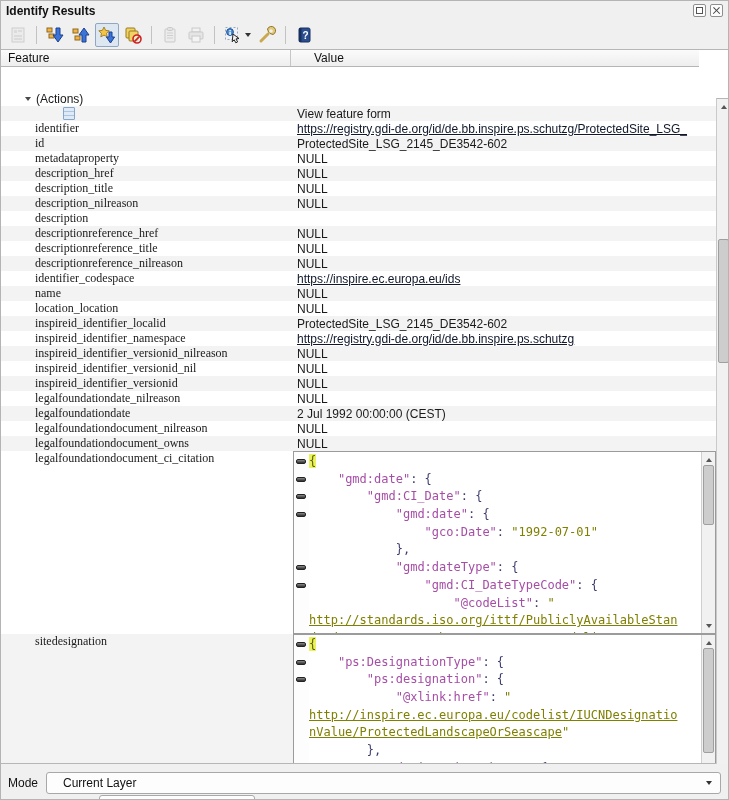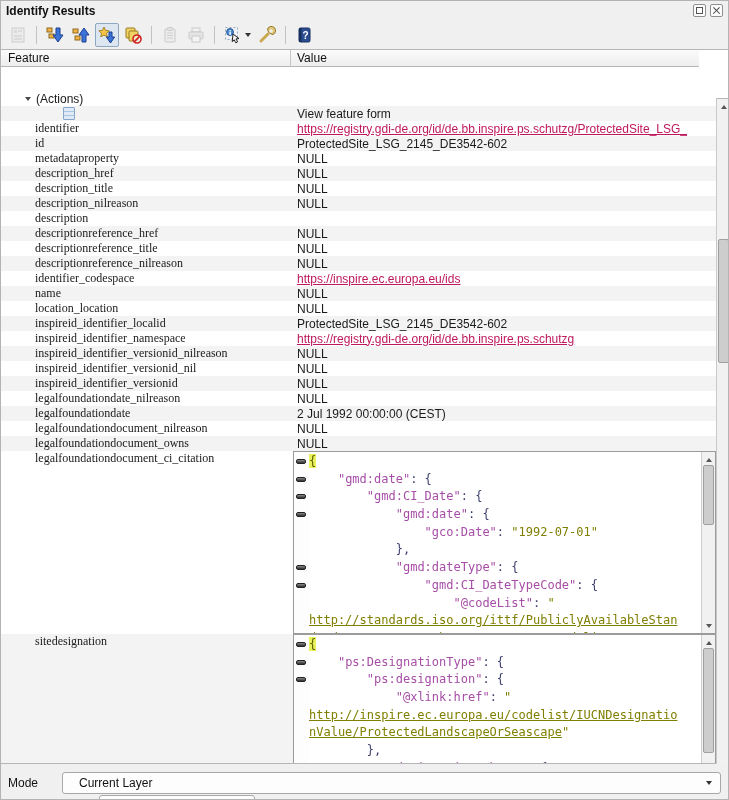--- a/index.html
+++ b/index.html
@@ -24,61 +24,61 @@
   .toolbar { position:absolute; top:19px; left:0; right:0; height:29px; display:flex; align-items:center; padding:0 5px; gap:2px; }
   .tool { width:24px; height:24px; display:flex; align-items:center; justify-content:center; border:1px solid transparent; border-radius:2px; }
   .tool.checked { background:#dde7f1; border-color:#8fa8c2; }
   .tool.disabled { opacity:.4; filter:grayscale(1); }
   .tool.menu { width:32px; }
   .dd-arrow { width:0; height:0; border-left:3.5px solid transparent; border-right:3.5px solid transparent; border-top:4px solid #333; margin-left:3px; }
   .tsep { width:1px; height:18px; background:#c2c2c2; margin:0 4px; }
   
   .tbl { position:absolute; top:48px; left:0; width:729px; height:715px; background:#fff; border-top:1px solid #b6b6b6; border-bottom:1px solid #b6b6b6; }
   .thead { position:absolute; top:0; left:0; right:31px; height:17px; display:flex; align-items:center;
-           background:linear-gradient(#fbfbfb,#eeeeee); border-bottom:1px solid #b6b6b6; }
+           background:linear-gradient(#fbfbfb,#eeeeee); border-bottom:1px solid #b6b6b6;gap:17px; }
   .th { font-size:12px; color:#111; }
   .th-feature { width:290px; padding-left:7px; border-right:1px solid #c6c6c6; height:100%; display:flex; align-items:center; }
   .th-value { flex:1; padding-left:6px; }
   .tbody { position:absolute; top:17px; left:0; right:14px; bottom:0; overflow:hidden; background:#fff;margin-top:24px; }
   .row { display:flex; height:15px; align-items:center; background:#fff; }
   .row.alt { background:#f3f3f3; }
   .row.tall { align-items:stretch; }
   .row.t1 { height:183px; }
   .row.t2 { height:155px; }
   .cf { width:290px; overflow:hidden; white-space:nowrap; flex-shrink:0; }
   .cf.attr { padding-left:34px;font-family:Liberation Serif, serif; }
   .cf.vcenter { display:flex; align-items:flex-start; }
   .cf.actions { padding-left:24px; display:flex; align-items:center; gap:5px; }
   .cf.formrow { padding-left:62px; display:flex; align-items:center; }
   .cv { flex:1; padding-left:6px; overflow:hidden; white-space:nowrap; }
   .cv.pad0 { padding-left:0; }
   .twisty { width:0; height:0; border-left:3.5px solid transparent; border-right:3.5px solid transparent; border-top:4.5px solid #4a4a4a; display:inline-block; }
   .form-icon { width:12px; height:13px; border:1px solid #85a7cc; background:repeating-linear-gradient(#dfeaf6 0 3px,#a9c6e2 3px 4px); border-radius:1px; }
-  .lnk { color:#be185d; text-decoration:underline; }
+  .lnk { color:#0f172a; text-decoration:underline; }
   
   .jview { position:relative; height:100%; margin-left:2px; border:1px solid #9b9b9b; background:#fff; display:flex; overflow:hidden; }
   .gutter { position:relative; width:15px; background:#fdfdfd; flex-shrink:0; }
   .fold { position:absolute; left:2px; width:10px; height:5px; background:linear-gradient(#8a8a8a,#2e2e2e); border:1px solid #222; border-radius:2px; }
   .code { flex:1; overflow:hidden; padding-top:1px; font-family:"DejaVu Sans Mono", monospace; font-size:12px; white-space:pre; }
   .cl { height:17.7px; line-height:17.7px; }
   .cl .o { color:#3c3c6e; }
   .cl .k { color:#a64ea6; }
   .cl .s { color:#7f7f00; }
   .cl .u { color:#7f7f00; text-decoration:underline; }
   .cl .h { color:#5c5c00; background:#e9f25c; }
   .jscroll { position:relative; width:14px; flex-shrink:0; background:#f1f1f1; border-left:1px solid #cfcfcf; }
   .outer-scroll { position:absolute; top:48px; right:0; width:14px; height:715px; background:#f1f1f1; border-left:1px solid #c9c9c9; border-top:1px solid #b6b6b6; border-bottom:1px solid #b6b6b6; }
   .sb-btn { position:absolute; left:0; width:13px; height:13px; display:flex; align-items:center; justify-content:center; background:#f1f1f1; }
   .sb-btn.up { top:1px; } .sb-btn.down { bottom:1px; }
   .arr-up { width:0; height:0; border-left:3.5px solid transparent; border-right:3.5px solid transparent; border-bottom:4.5px solid #555; }
   .arr-dn { width:0; height:0; border-left:3.5px solid transparent; border-right:3.5px solid transparent; border-top:4.5px solid #555; }
   .sb-thumb { position:absolute; left:1px; width:11px; background:#cdcdcd; border:1px solid #9f9f9f; border-radius:2px; }
   
   .modebar { position:absolute; left:0; right:0; top:763px; height:37px; background:#f0f0f0; display:flex; align-items:center; padding:0 7px; }
-  .mode-label { margin-right:24px; color:#111; }
+  .mode-label { margin-right:8px; color:#111; }
   .combo { position:relative; flex:1; height:22px; background:#fdfdfd; border:1px solid #a8a8a8; border-radius:3px; display:flex; align-items:center; padding-left:16px; color:#111; }
   .combo .dd-arrow { position:absolute; right:8px; }
   .partial-combo { position:absolute; left:98px; bottom:-1px; width:156px; height:5px; background:#fdfdfd; border:1px solid #a8a8a8; border-radius:3px 3px 0 0; }
 </style>
 </head>
 <body>
 
 <div class="window">
 
   <div class="titlebar">

